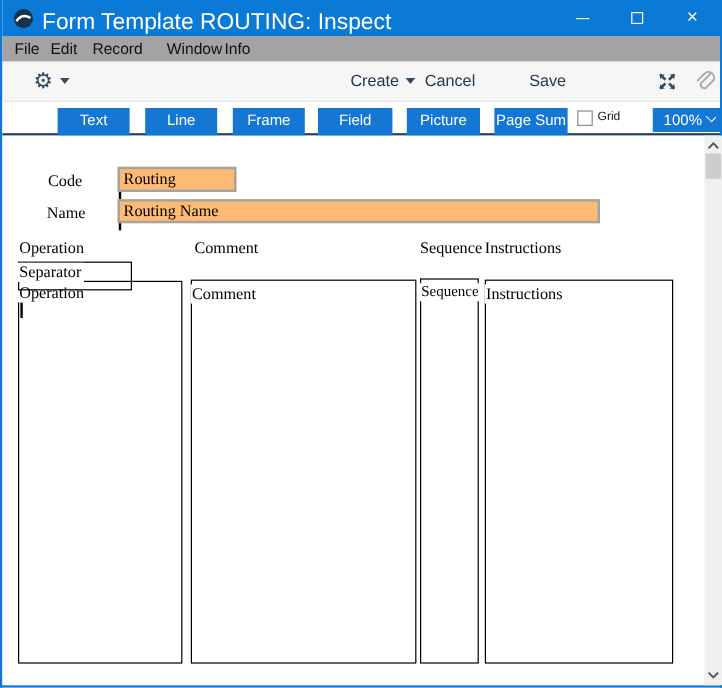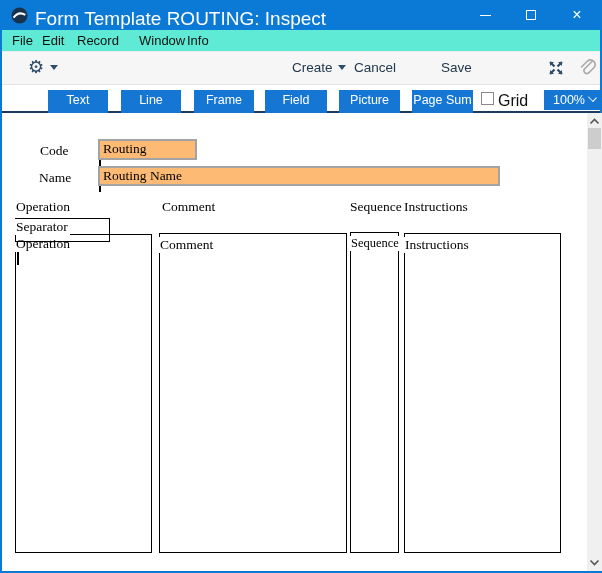--- a/index.html
+++ b/index.html
@@ -10,39 +10,39 @@
   
   .titlebar { position:absolute; left:0; top:0; width:100%; height:30px; background:#0a7ad6; display:flex; align-items:center; }
   .app-logo { position:absolute; left:9px; top:7px; width:17px; height:17px; }
   .title-text { position:absolute; left:33px; top:8px; color:#fff; font-size:19px; white-space:nowrap; }
   .winbtn { position:absolute; top:0; width:46px; height:30px; display:flex; align-items:center; justify-content:center; color:#fff; }
   .btn-min { right:92px; } .btn-max { right:46px; } .btn-close { right:0; font-size:16px; line-height:16px; }
   .min-glyph { width:11px; height:1px; background:#fff; }
   .max-glyph { width:10px; height:10px; border:1px solid #fff; }
 
   
-  .menubar { position:absolute; left:0; top:30px; width:100%; height:22px; background:#5eead4; border-bottom:1px solid #ececec; font-size:13px; color:#111; }
+  .menubar { position:absolute; left:0; top:30px; width:100%; height:22px; background:#a3a3a3; border-bottom:1px solid #ececec; font-size:13px; color:#111; }
   .menu-item { position:absolute; top:3px; }
 
   
   .toolbar { position:absolute; left:0; top:52px; width:100%; height:33px; background:#f6f6f6; border-bottom:1px solid #e4e4e4; font-size:13.5px; color:#22384d; }
   .gear-wrap { position:absolute; left:26px; top:5px; display:flex; align-items:center; color:#2e4d6b; }
   .gear-glyph { font-size:18px; line-height:20px; }
   .caret-down { width:0; height:0; border-left:4px solid transparent; border-right:4px solid transparent; border-top:5px solid #2e4d6b; display:inline-block; margin-left:6px; }
   .tb-label { position:absolute; top:8px; cursor:default; }
   .lbl-create { left:290px; } .create-caret { position:absolute; left:330px; top:13px; }
   .lbl-cancel { left:352px; } .lbl-save { left:439px; }
   .icon-expand { position:absolute; left:546px; top:8px; }
   .icon-clip { position:absolute; left:575px; top:6px; }
 
   
   .designbar { position:absolute; left:0; top:85px; width:100%; height:28px; background:#fff; border-bottom:2px solid #1d3a5f; }
   .dbtn { position:absolute; top:5px; height:26px; background:#1577d3; color:#fff; font-size:12.5px; text-align:center; line-height:20px; cursor:default; }
   .grid-check { position:absolute; left:479px; top:7px; width:13px; height:13px; background:#fff; border:1px solid #8a8a8a; }
-  .grid-label { position:absolute; left:496px; top:7px; font-size:16px; color:#111; }
+  .grid-label { position:absolute; left:496px; top:7px; font-size:10px; color:#111; }
   .zoom-btn { position:absolute; left:542px; top:5px; width:57px; height:20px; background:#1577d3; color:#fff; font-size:12.5px; line-height:20px; }
   .zoom-val { position:absolute; left:9px; top:0; }
   .zoom-chevron { position:absolute; right:5px; top:6px; width:7px; height:7px; border-right:1.5px solid #fff; border-bottom:1.5px solid #fff; transform:rotate(45deg) scale(1,.8); transform-origin:center; margin-top:-2px; }
 
   
   .canvas { position:absolute; left:0; top:113px; width:598px; height:458px; background:#fff; font-family:"Liberation Serif", serif; font-size:13.5px; color:#000; }
   .cv-label { position:absolute; white-space:nowrap; }
   .fbox { position:absolute; border:2px solid #a3a3a3; background:#fdba74;text-decoration:underline; }
   .fbox-val { position:absolute; left:3px; top:0px; white-space:nowrap; }
   .tick { position:absolute; width:2px; background:#000; }

